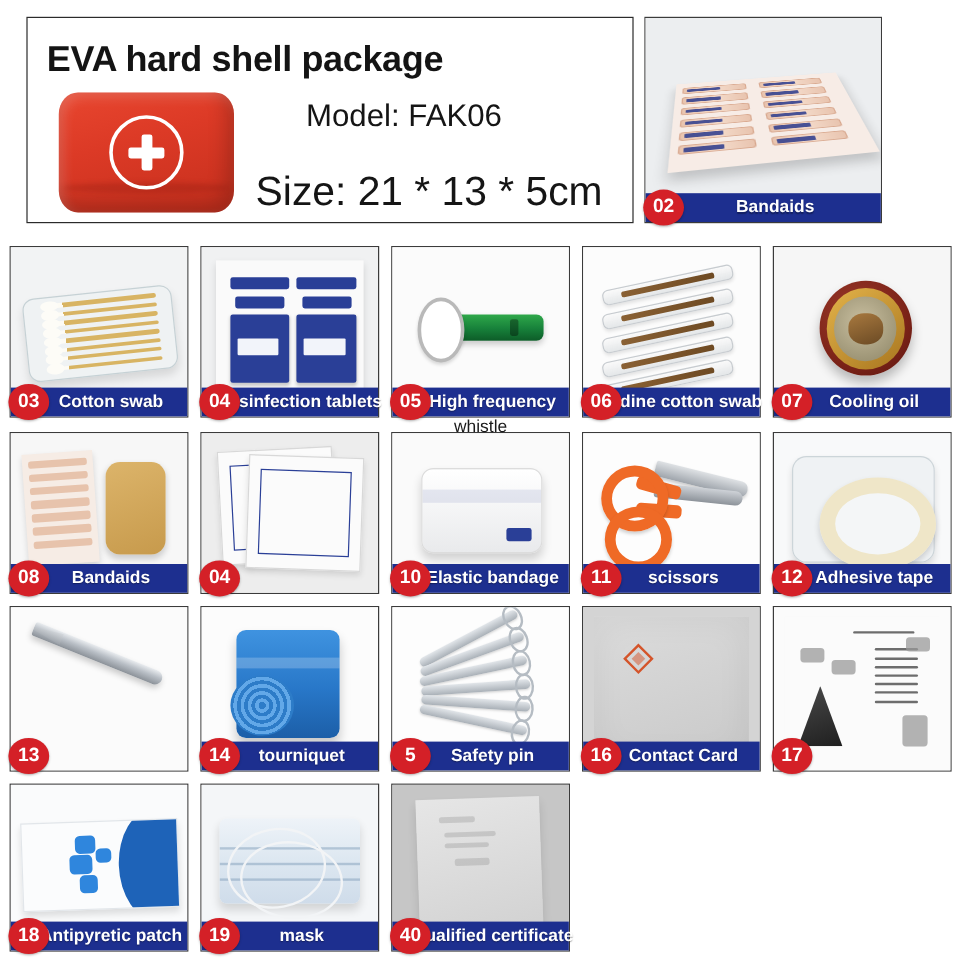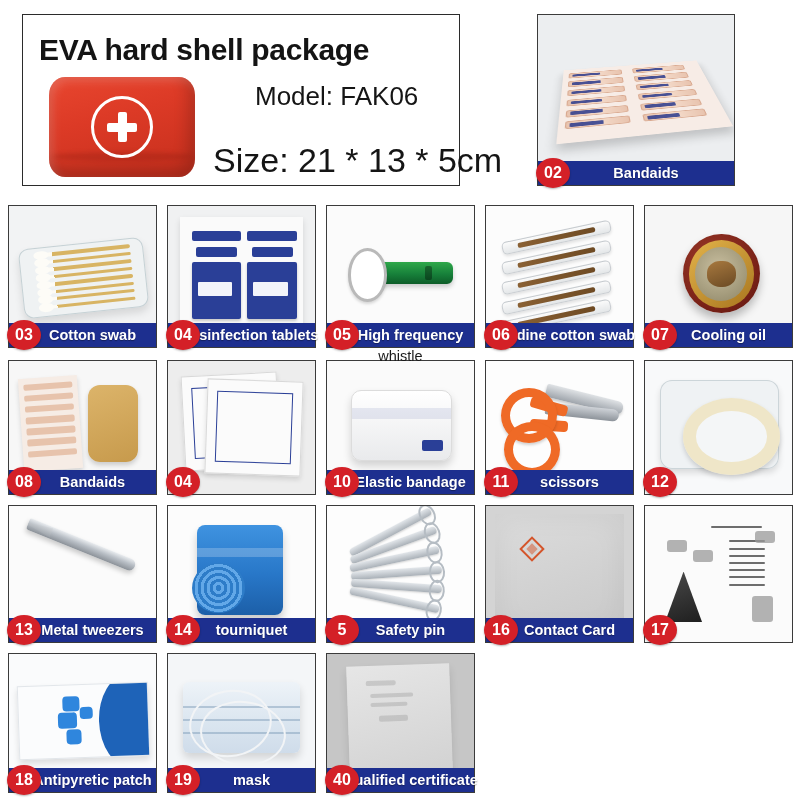--- a/index.html
+++ b/index.html
@@ -7,21 +7,21 @@
   body{
     width:800px;height:800px;
     background:#ffffff;
     font-family:"Liberation Sans","DejaVu Sans",sans-serif;
     overflow:hidden;position:relative;
   }
   .sheet{position:absolute;inset:0;background:#fff;}
 
   
   .header-box{
-    position:absolute;left:22px;top:14px;width:438px;height:172px;
+    position:absolute;left:22px;top:14px;width:506px;height:172px;
     border:1.5px solid #2b2b2b;background:#fff;box-sizing:border-box;
   }
   .header-title{
     position:absolute;left:16px;top:18px;
     font-size:30px;font-weight:bold;color:#141414;
     letter-spacing:-0.3px;white-space:nowrap;
   }
   .kit-photo{
     position:absolute;left:26px;top:62px;width:146px;height:100px;
   }
@@ -499,29 +499,29 @@
       <span class="caption">scissors</span>
     </div>
     <div class="badge">11</div>
   </div>
 
   <div class="tile" style="left:644px;top:360px;width:149px;height:135px;">
     <div class="photo" style="background:#f8f9fa;">
       <div class="ph tape-bag"></div>
       <div class="ph tape-roll"></div>
     </div>
+    <div class="labelbar">
+      <span class="caption">Adhesive tape</span>
+    </div>
     <div class="badge">12</div>
   </div>
 
   <div class="tile" style="left:8px;top:505px;width:149px;height:138px;">
     <div class="photo" style="background:#fbfbfb;">
       <div class="ph tw"></div>
-    </div>
-    <div class="labelbar">
-      <span class="caption">Metal tweezers</span>
     </div>
     <div class="badge">13</div>
   </div>
 
   <div class="tile" style="left:167px;top:505px;width:149px;height:138px;">
     <div class="photo" style="background:#fcfcfc;">
       <div class="ph tq">
         <div class="lip"></div>
         <div class="spiral"></div>
       </div>

